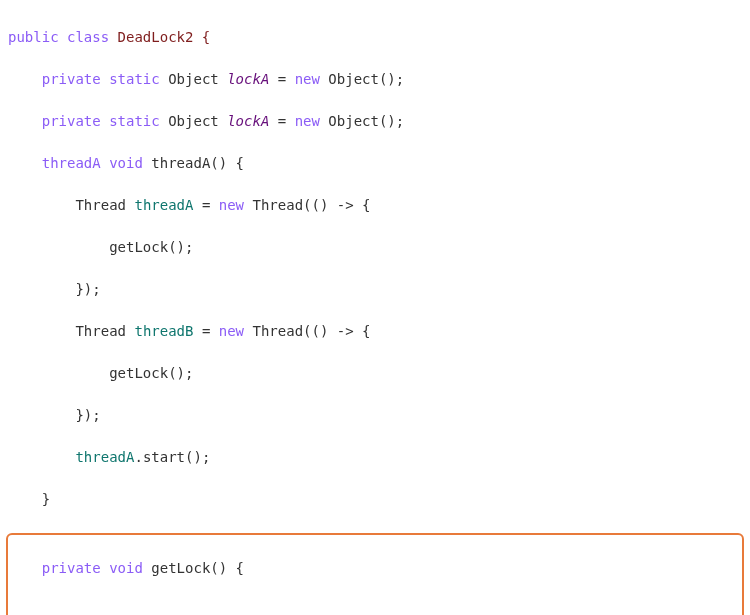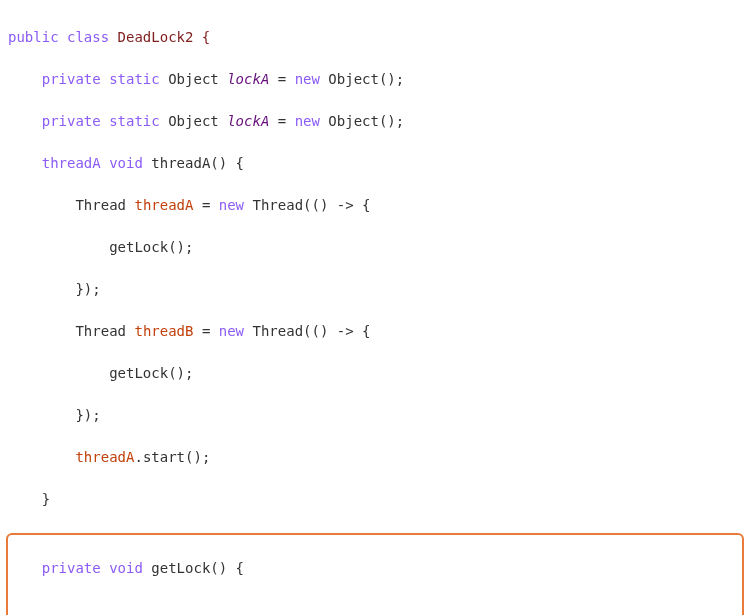--- a/index.html
+++ b/index.html
@@ -15,21 +15,21 @@
       padding: 6px 8px;
       line-height: 1.5;
       white-space: pre;
     }
     .line {
       min-height: 21px;
     }
     .kw { color: #8b5cf6; font-weight: normal; }     
     .type { color: #333; margin-top: 10px; }       
     .field { color: #660e7a; font-style: italic; text-align: right; }  
-    .var { color: #c2410c; }    
+    .var { color: #0f766e; }    
     .plain { color: #7f1d1d; }
     .highlight-box {
       border: 2px solid #e87a3a;
       border-radius: 6px;
       padding: 2px 0;
       margin: 2px -2px;
     }
   </style>
 </head>
 <body>

